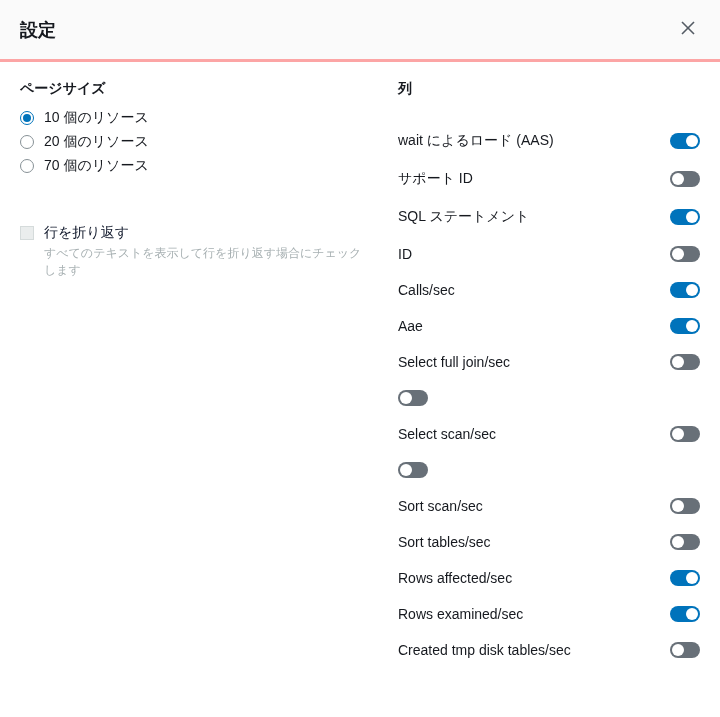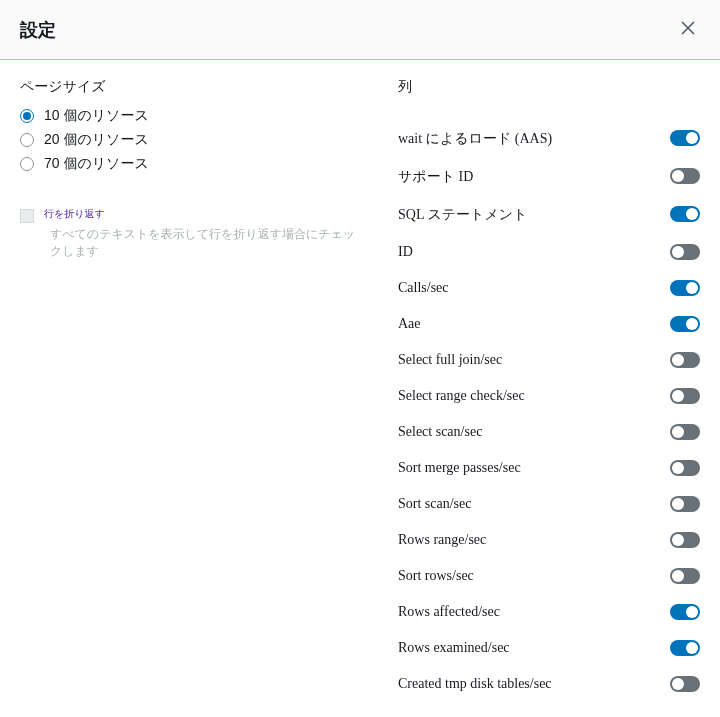--- a/index.html
+++ b/index.html
@@ -9,21 +9,21 @@
       color: #16191f;
       background: #ffffff;
       width: 720px;
     }
     .header {
       display: flex;
       justify-content: space-between;
       align-items: center;
       padding: 16px 20px;
       background: #fafafa;
-      border-bottom: 1px solid #fca5a5;
+      border-bottom: 3px solid #fca5a5;
     }
     .header h2 {
       font-size: 18px;
       font-weight: 700;
     }
     .close-btn {
       border: none;
       background: transparent;
       cursor: pointer;
       padding: 4px;
@@ -37,25 +37,25 @@
     .left-col {
       width: 382px;
       padding: 6px 20px;
     }
     .right-col {
       flex: 1;
       padding: 6px 20px 6px 16px;
     }
     .section-title {
       font-size: 14px;
-      font-weight: 400;
+      font-weight: 700;
       color: #16191f;
       margin-bottom: 8px;
     }
-    .radio-group { margin-bottom: 28px; }
+    .radio-group { margin-bottom: 43px; }
     .radio-item {
       display: flex;
       align-items: center;
       padding: 3px 0;
       cursor: pointer;
     }
     .radio-item input[type="radio"] {
       appearance: none;
       width: 14px;
       height: 14px;
@@ -85,33 +85,33 @@
     .checkbox-item input[type="checkbox"] {
       appearance: none;
       width: 14px;
       height: 14px;
       border: 1px solid #d5dbdb;
       background: #eaeded;
       margin-right: 10px;
       margin-top: 2px;
       cursor: pointer;
     }
-    .wrap-label { font-size: 10px; color: #4c1d95; }
+    .wrap-label { font-size: 14px; color: #0f172a; }
     .wrap-desc {
       font-size: 12px;
       color: #a7b0b2;
       line-height: 1.4;
-      margin-left: 30px;
+      margin-left: 24px;
     }
     .columns-list { margin-top: 24px; }
     .column-row {
       display: flex;
       justify-content: space-between;
+      align-items: center;
       padding: 10px 0;
-      font-family: Liberation Serif, serif;
     }
     .column-label {
       font-size: 14px;
       color: #16191f;
     }
     .toggle {
       position: relative;
       width: 30px;
       height: 16px;
       border-radius: 16px;
@@ -196,41 +196,35 @@
         </div>
         <div class="column-row">
           <span class="column-label">Aae</span>
           <div class="toggle on"></div>
         </div>
         <div class="column-row">
           <span class="column-label">Select full join/sec</span>
           <div class="toggle off"></div>
         </div>
         <div class="column-row">
-          <span class="column-label">Select range check/sec</span>
           <div class="toggle off"></div>
         </div>
         <div class="column-row">
           <span class="column-label">Select scan/sec</span>
           <div class="toggle off"></div>
         </div>
         <div class="column-row">
-          <span class="column-label">Sort merge passes/sec</span>
           <div class="toggle off"></div>
         </div>
         <div class="column-row">
           <span class="column-label">Sort scan/sec</span>
           <div class="toggle off"></div>
         </div>
         <div class="column-row">
-          <span class="column-label">Rows range/sec</span>
-          <div class="toggle off"></div>
-        </div>
-        <div class="column-row">
-          <span class="column-label">Sort rows/sec</span>
+          <span class="column-label">Sort tables/sec</span>
           <div class="toggle off"></div>
         </div>
         <div class="column-row">
           <span class="column-label">Rows affected/sec</span>
           <div class="toggle on"></div>
         </div>
         <div class="column-row">
           <span class="column-label">Rows examined/sec</span>
           <div class="toggle on"></div>
         </div>

